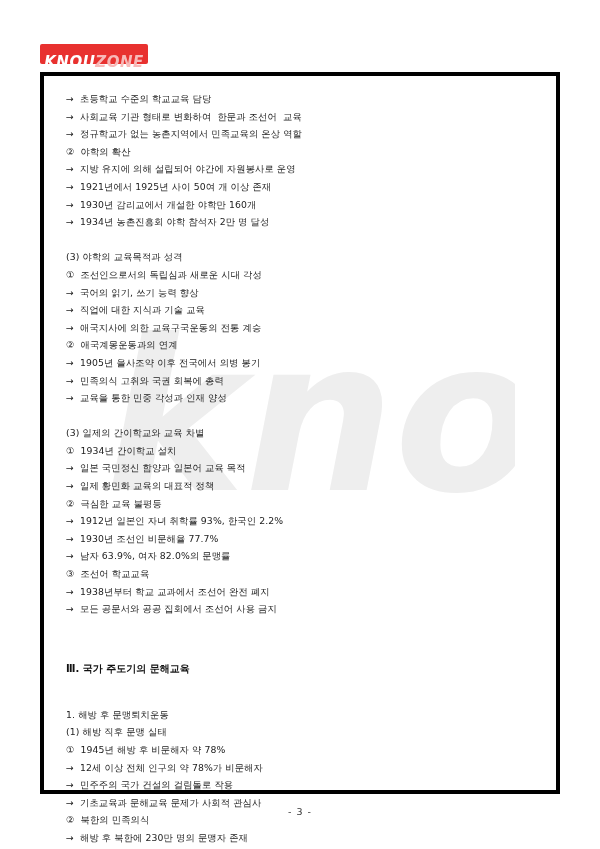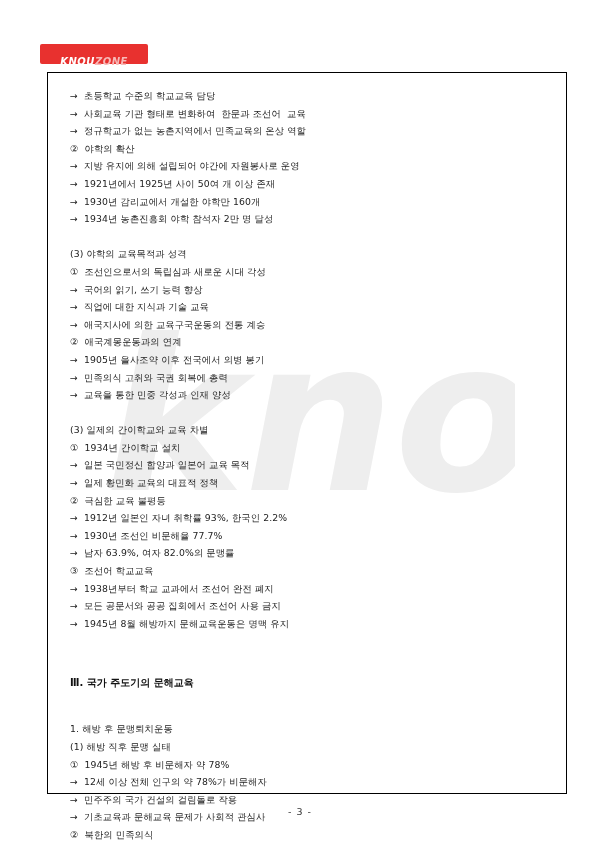--- a/index.html
+++ b/index.html
@@ -33,21 +33,21 @@
     border-radius: 2px;
     display: flex;
     align-items: center;
     justify-content: center;
     letter-spacing: 0.5px;
   }
   .logo-text {
     font-family: "DejaVu Sans", "Liberation Sans", sans-serif;
     font-weight: bold;
     font-style: italic;
-    font-size: 10px;
+    font-size: 15px;
     color: #ffffff;
     line-height: 1;
     margin-top: 16px;
   }
   .logo-text .dim {
     color: #f7b9b8;
   }
 
   
   .watermark {
@@ -65,26 +65,25 @@
     display: block;
   }
 
   
   .content {
     position: absolute;
     left: 40px;
     top: 72px;
     width: 520px;
     height: 722px;
-    border: 1px solid #000000;
+    border: 4px solid #000000;
     box-sizing: border-box;
     padding: 14px 22px 10px 22px;
     z-index: 2;
     background: transparent;
-    margin-left: 7px;
   }
 
   .line {
     font-size: 9.3px;
     line-height: 17.6px;
     color: #222222;
     white-space: pre;
     letter-spacing: 0.1px;
   }
   .line.blank {
@@ -155,21 +154,20 @@
       <div class="line">①  1934년 간이학교 설치</div>
       <div class="line">→  일본 국민정신 함양과 일본어 교육 목적</div>
       <div class="line">→  일제 황민화 교육의 대표적 정책</div>
       <div class="line">②  극심한 교육 불평등</div>
       <div class="line">→  1912년 일본인 자녀 취학률 93%, 한국인 2.2%</div>
       <div class="line">→  1930년 조선인 비문해율 77.7%</div>
       <div class="line">→  남자 63.9%, 여자 82.0%의 문맹률</div>
       <div class="line">③  조선어 학교교육</div>
       <div class="line">→  1938년부터 학교 교과에서 조선어 완전 폐지</div>
       <div class="line">→  모든 공문서와 공공 집회에서 조선어 사용 금지</div>
-      <div class="line">→  1945년 8월 해방까지 문해교육운동은 명맥 유지</div>
       <div class="section-gap"></div>
       <div class="heading">Ⅲ. 국가 주도기의 문해교육</div>
       <div class="sub-gap"></div>
       <div class="line">1. 해방 후 문맹퇴치운동</div>
       <div class="line">(1) 해방 직후 문맹 실태</div>
       <div class="line">①  1945년 해방 후 비문해자 약 78%</div>
       <div class="line">→  12세 이상 전체 인구의 약 78%가 비문해자</div>
       <div class="line">→  민주주의 국가 건설의 걸림돌로 작용</div>
       <div class="line">→  기초교육과 문해교육 문제가 사회적 관심사</div>
       <div class="line">②  북한의 민족의식</div>

